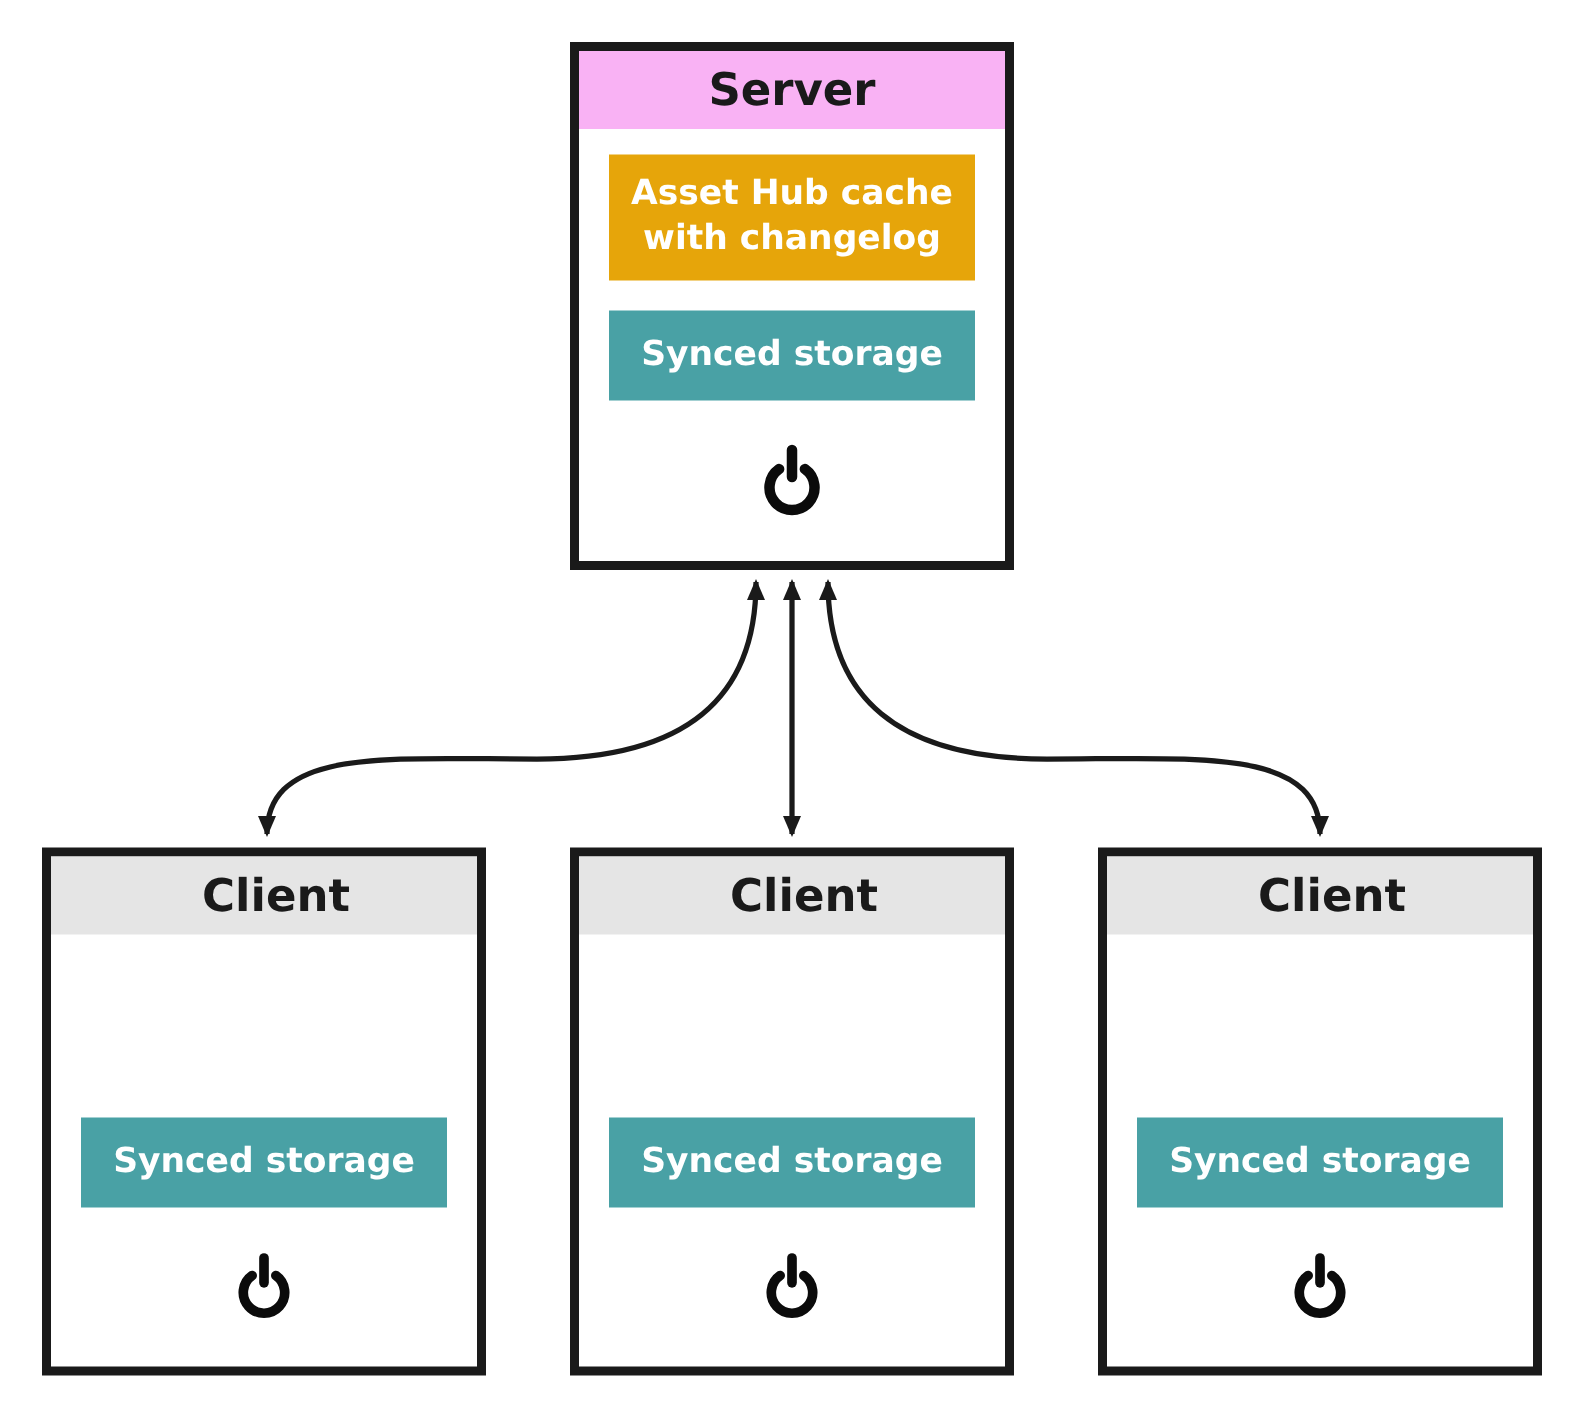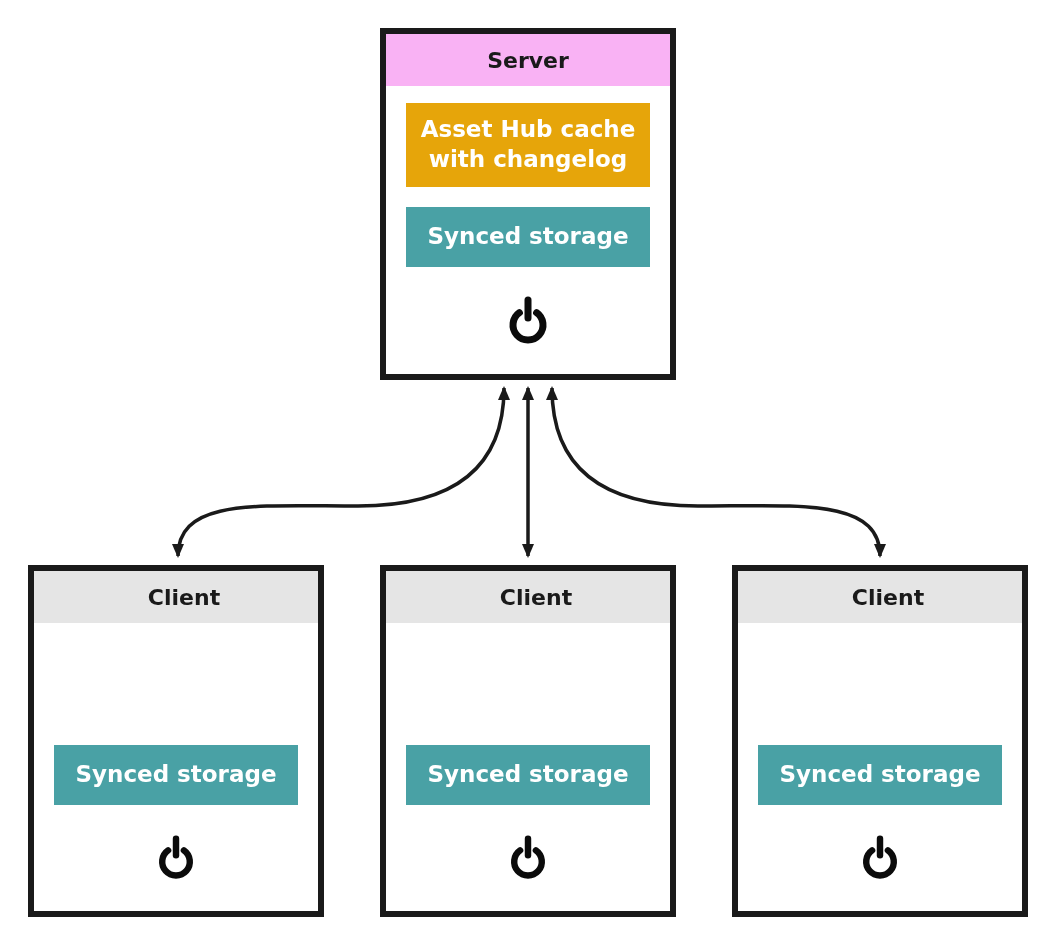--- a/index.html
+++ b/index.html
@@ -19,21 +19,21 @@
     box-sizing:border-box;
     display:flex;flex-direction:column;
   }
   .node-server{left:380px;top:28px;}
   .node-client-1{left:28px;top:565px;}
   .node-client-2{left:380px;top:565px;}
   .node-client-3{left:732px;top:565px;}
   .node-header{
     height:52px;flex:0 0 52px;
     display:flex;align-items:center;justify-content:center;
-    font-weight:bold;font-size:22px;color:#1a1a1a;
+    font-weight:bold;font-size:30px;color:#1a1a1a;
   }
   .header-server{background:var(--server-header,#f9b2f4);}
   .header-client{background:var(--client-header,#e5e5e5);padding-left:16px;}
   .inner-box{
     margin:0 20px;
     display:flex;align-items:center;justify-content:center;
     text-align:center;
     font-weight:bold;font-size:23px;color:#ffffff;
     line-height:1.3;
     padding:12px 7px;

